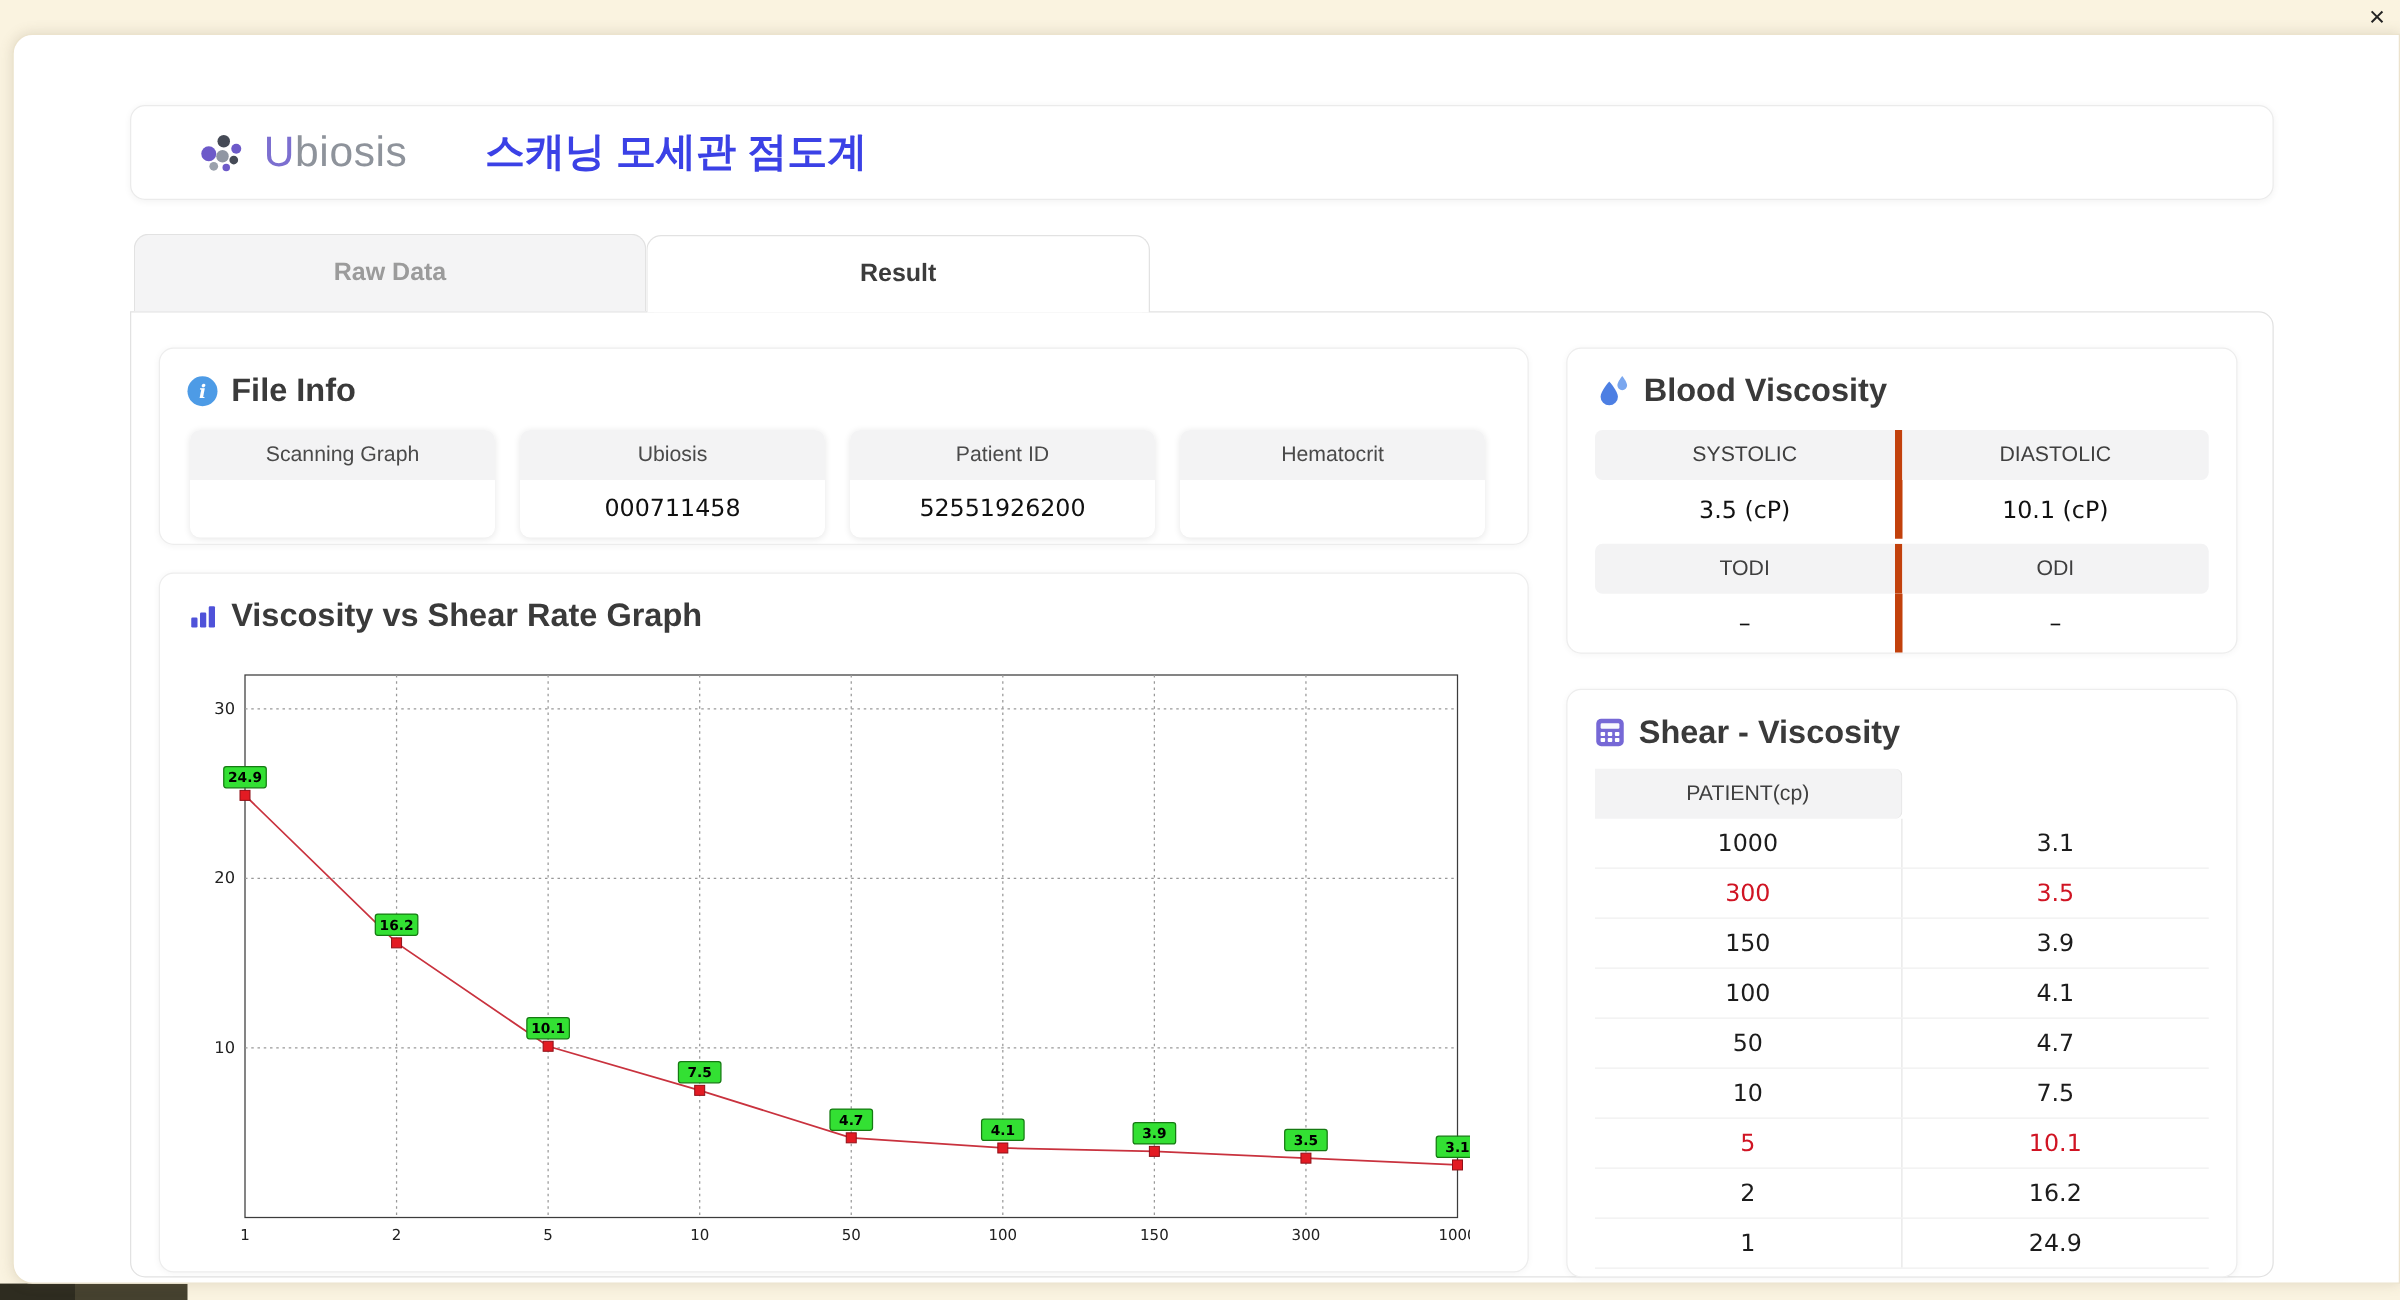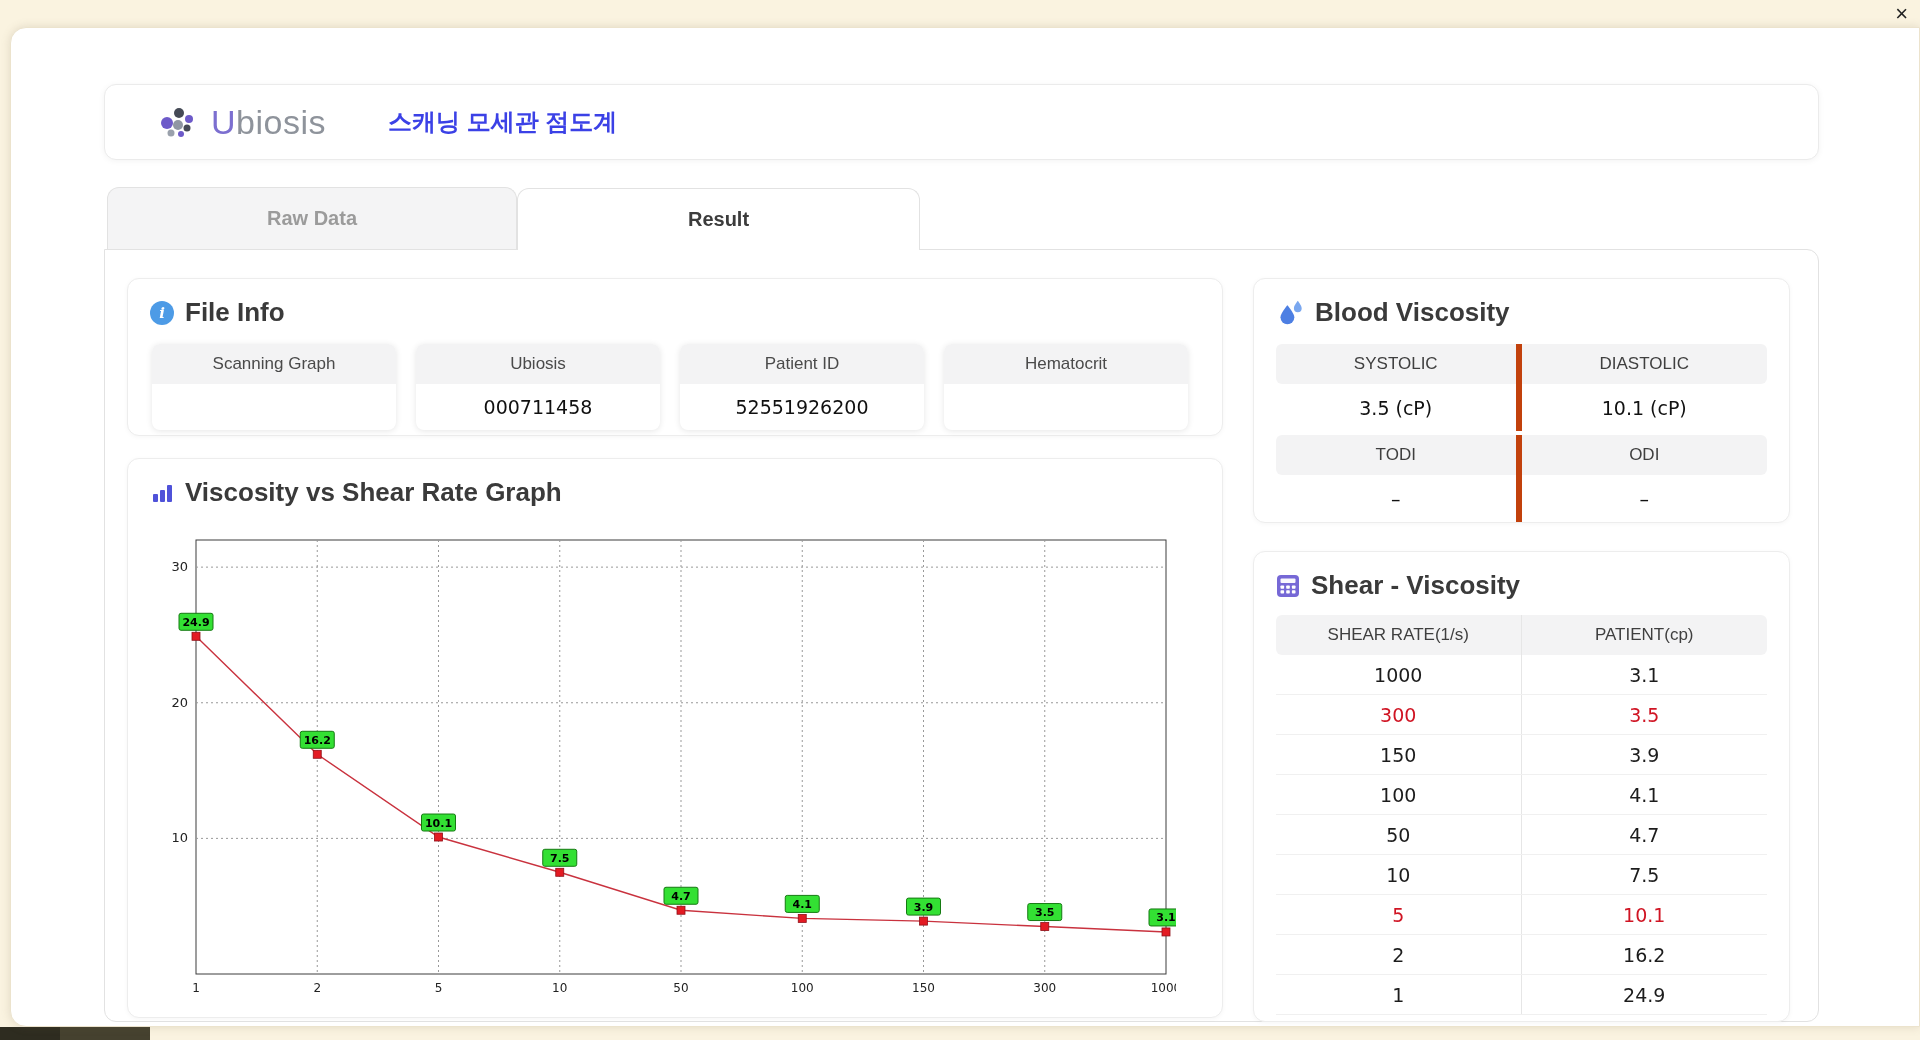--- a/index.html
+++ b/index.html
@@ -34,21 +34,21 @@
     height: 76px; border: 1px solid #ebebeb; border-radius: 12px;
     box-shadow: 0 1px 6px rgba(0,0,0,.05);
     display: flex; align-items: center; padding-left: 52px; margin-bottom: 27px;
     background: #fff;
   }
   .logo { display: flex; align-items: center; gap: 8px; }
   .logo-text {
     display: inline-block; font-size: 34px; color: #8e939b; font-weight: 500; letter-spacing: .5px;
   }
   .logo-text::first-letter { color: #7c6fd0; }
-  .app-title { margin-left: 62px; font-size: 24px; font-weight: bold; color: #3b41e6; }
+  .app-title { margin-left: 62px; font-size: 32px; font-weight: bold; color: #3b41e6; }
 
   
   .tabs { display: flex; align-items: flex-end; position: relative; z-index: 2; }
   .tab {
     height: 62px; display: flex; align-items: center; justify-content: center;
     border: 1px solid #e2e2e2; border-bottom: none; border-radius: 12px 12px 0 0;
     font-size: 20px; cursor: pointer;
   }
   .tab-result { width: 403px; background: #fff; color: #3c3c3c; font-weight: bold; margin-bottom: -1px; }
   .tab-raw { width: 410px; background: #f4f4f5; color: #9b9b9b; font-weight: 600; margin-left: 3px; }
@@ -294,21 +294,20 @@
               <rect x="10.2" y="11.5" width="3.6" height="3.2" rx="0.7" fill="#fff"></rect>
               <rect x="15.9" y="11.5" width="3.6" height="3.2" rx="0.7" fill="#fff"></rect>
               <rect x="4.5" y="16.3" width="3.6" height="3.2" rx="0.7" fill="#fff"></rect>
               <rect x="10.2" y="16.3" width="3.6" height="3.2" rx="0.7" fill="#fff"></rect>
               <rect x="15.9" y="16.3" width="3.6" height="3.2" rx="0.7" fill="#fff"></rect>
             </svg>
             <span class="section-title">Shear - Viscosity</span>
           </div>
           <div class="sv-table">
             <div class="sv-head-row">
-              <div class="sv-head">SHEAR RATE(1/s)</div>
               <div class="sv-head">PATIENT(cp)</div>
             </div>
             <div class="sv-row">
               <div class="sv-cell">1000</div>
               <div class="sv-cell">3.1</div>
             </div>
             <div class="sv-row highlight">
               <div class="sv-cell">300</div>
               <div class="sv-cell">3.5</div>
             </div>

